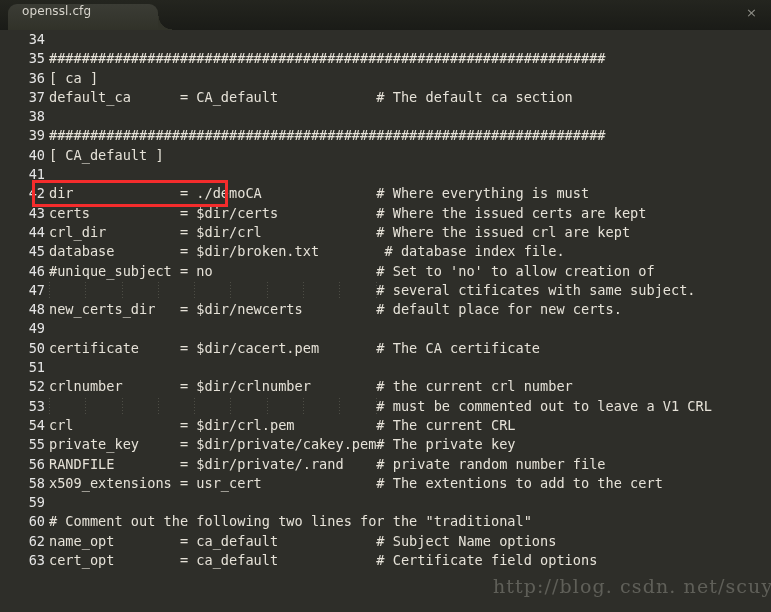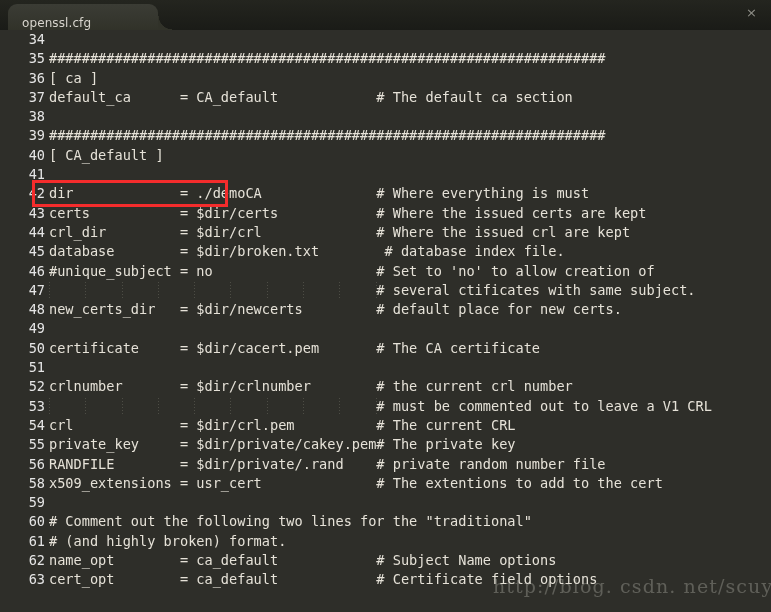--- a/index.html
+++ b/index.html
@@ -34,21 +34,21 @@
   .tab {
     position: absolute;
     left: 8px;
     top: 4px;
     width: 150px;
     height: 26px;
     background: linear-gradient(180deg, #3b3c35 0%, #313229 100%);
     border-top-left-radius: 9px;
     border-top-right-radius: 9px;
     display: flex;
-    align-items: flex-end;
+    align-items: flex-start;
     box-sizing: border-box;
     padding-left: 14px;
   }
   .tab::after {
     content: "";
     position: absolute;
     right: -14px;
     bottom: 0;
     width: 14px;
     height: 14px;
@@ -190,21 +190,20 @@
         <div class="row"><span class="lineno">50</span><span class="linetext">certificate     = $dir/cacert.pem       # The CA certificate</span></div>
         <div class="row"><span class="lineno">51</span></div>
         <div class="row"><span class="lineno">52</span><span class="linetext">crlnumber       = $dir/crlnumber        # the current crl number</span></div>
         <div class="row"><span class="lineno">53</span><span class="guides"><span class="guide" style="left: 0px;"></span><span class="guide" style="left: 36.28px;"></span><span class="guide" style="left: 72.56px;"></span><span class="guide" style="left: 108.84px;"></span><span class="guide" style="left: 145.12px;"></span><span class="guide" style="left: 181.4px;"></span><span class="guide" style="left: 217.68px;"></span><span class="guide" style="left: 253.96px;"></span><span class="guide" style="left: 290.24px;"></span><span class="guide" style="left: 326.52px;"></span></span><span class="linetext">                                        # must be commented out to leave a V1 CRL</span></div>
         <div class="row"><span class="lineno">54</span><span class="linetext">crl             = $dir/crl.pem          # The current CRL</span></div>
         <div class="row"><span class="lineno">55</span><span class="linetext">private_key     = $dir/private/cakey.pem# The private key</span></div>
         <div class="row"><span class="lineno">56</span><span class="linetext">RANDFILE        = $dir/private/.rand    # private random number file</span></div>
         <div class="row"><span class="lineno">58</span><span class="linetext">x509_extensions = usr_cert              # The extentions to add to the cert</span></div>
         <div class="row"><span class="lineno">59</span><span class="linetext"></span></div>
         <div class="row"><span class="lineno">60</span><span class="linetext"># Comment out the following two lines for the "traditional"</span></div>
-        <div class="row"><span class="lineno">61</span><span class="linetext"># (and highly broken) format.</span></div>
         <div class="row"><span class="lineno">62</span><span class="linetext">name_opt        = ca_default            # Subject Name options</span></div>
         <div class="row"><span class="lineno">63</span><span class="linetext">cert_opt        = ca_default            # Certificate field options</span></div>
       </div>
 
     <div id="redbox"></div>
   </div>
 
   <div id="watermark">http://blog. csdn. net/scuyxi</div>
 
 </div>

